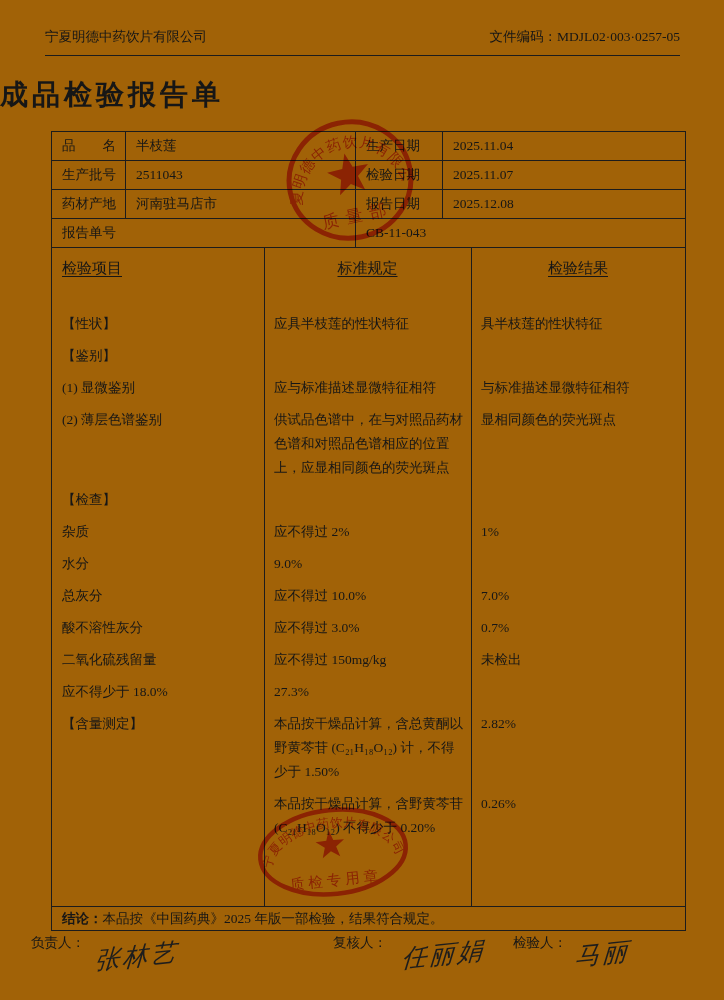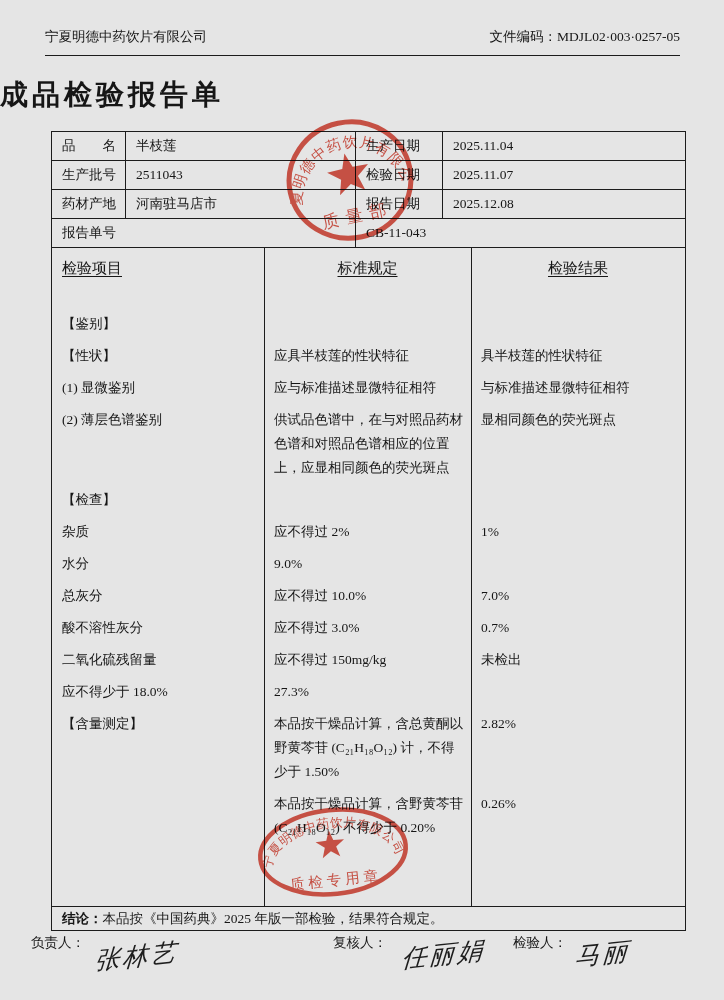--- a/index.html
+++ b/index.html
@@ -1,19 +1,19 @@
 <!DOCTYPE html>
 <html><head>
 <meta charset="utf-8">
 <style>
   html,body{margin:0;padding:0;background:#ffffff;}
   .doc{
     position:relative;
     width:724px;height:1000px;
-    background:#e5e5e5;
+    background:#a16207;
     font-family:"Liberation Serif","DejaVu Serif",serif;
     color:#161616;
     overflow:hidden;
   }
   .hdr{
     position:absolute;left:45px;right:44px;top:28px;
     display:flex;justify-content:space-between;align-items:flex-end;
     font-size:13.5px;
   }
   .hdr-line{position:absolute;left:45px;right:44px;top:55px;border-top:1.6px solid #1c1c1c;}
@@ -113,28 +113,28 @@
     <div class="insp">
       <div class="vline vl1"></div>
       <div class="vline vl2"></div>
       <div class="insp-head">
         <div class="h1"><span>检验项目</span></div>
         <div class="h2"><span>标准规定</span></div>
         <div class="h3"><span>检验结果</span></div>
       </div>
       <div>
           <div class="insp-row">
+            <div class="cell-item">【性状】</div>
+            <div class="cell-std">应具半枝莲的性状特征</div>
+            <div class="cell-result">具半枝莲的性状特征</div>
+          </div>
+          <div class="insp-row">
             <div class="cell-item">【鉴别】</div>
             <div class="cell-std"></div>
             <div class="cell-result"></div>
-          </div>
-          <div class="insp-row">
-            <div class="cell-item">【性状】</div>
-            <div class="cell-std">应具半枝莲的性状特征</div>
-            <div class="cell-result">具半枝莲的性状特征</div>
           </div>
           <div class="insp-row">
             <div class="cell-item">(1) 显微鉴别</div>
             <div class="cell-std">应与标准描述显微特征相符</div>
             <div class="cell-result">与标准描述显微特征相符</div>
           </div>
           <div class="insp-row">
             <div class="cell-item">(2) 薄层色谱鉴别</div>
             <div class="cell-std">供试品色谱中，在与对照品药材色谱和对照品色谱相应的位置上，应显相同颜色的荧光斑点</div>
             <div class="cell-result">显相同颜色的荧光斑点</div>

